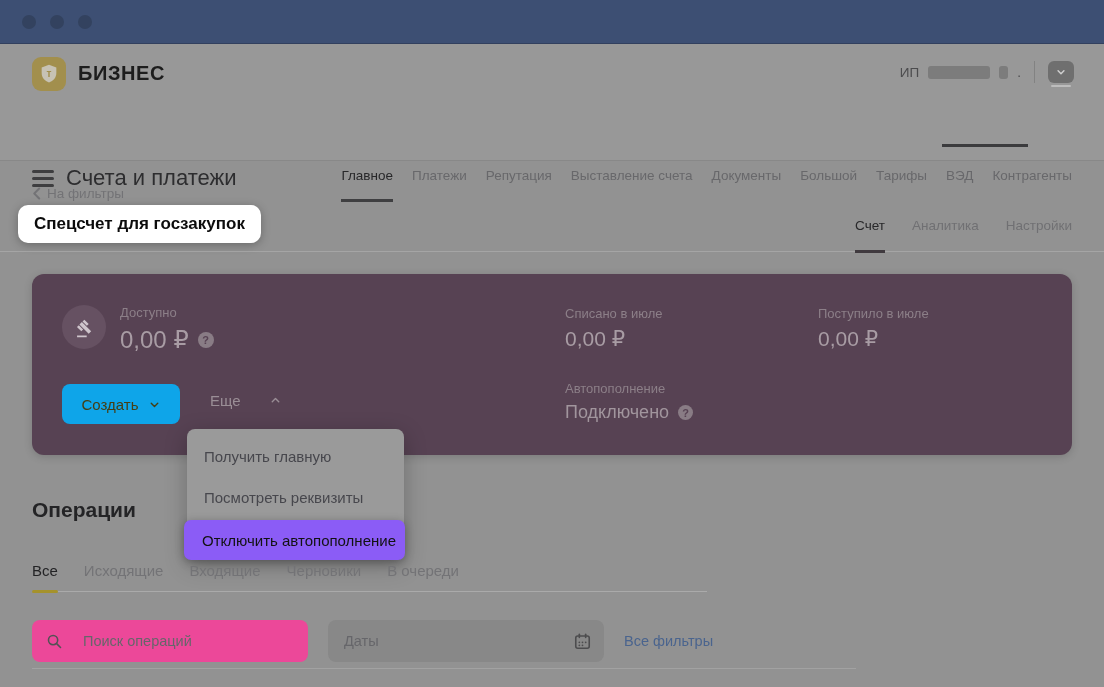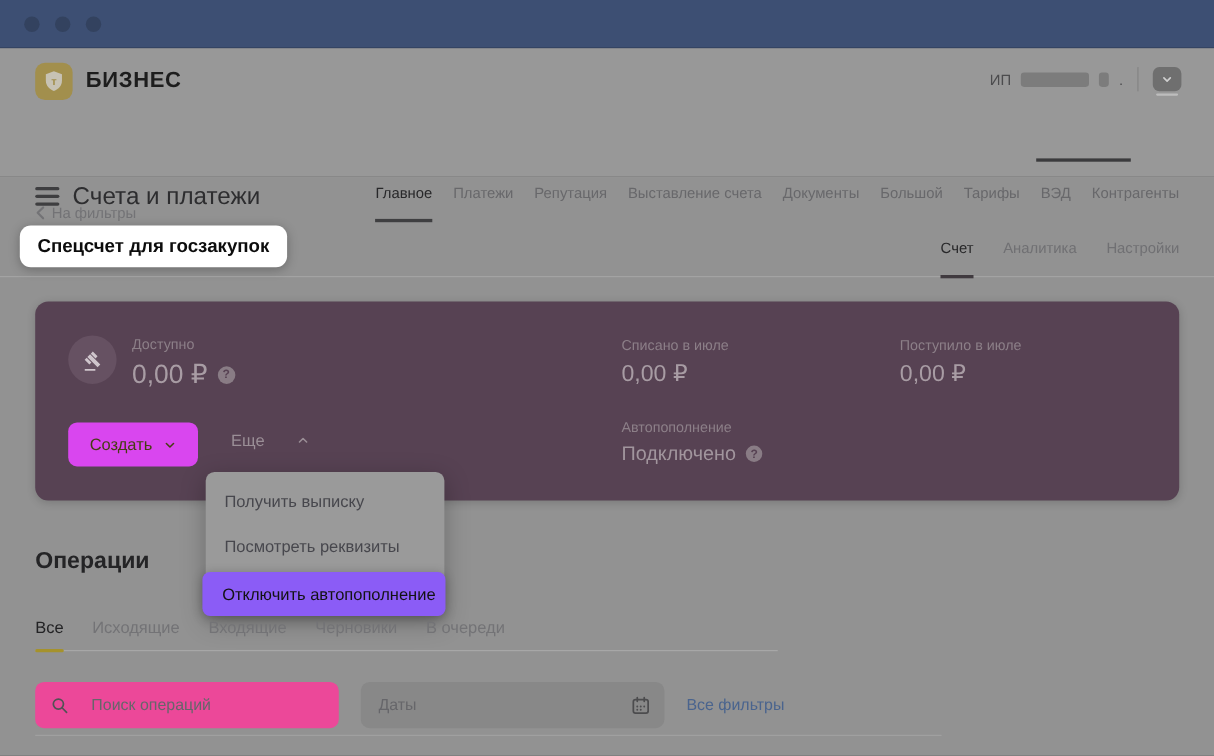--- a/index.html
+++ b/index.html
@@ -60,21 +60,21 @@
     border-radius:12px; background:#574253; box-shadow:0 2px 8px rgba(0,0,0,.16); }
   .card-avatar { position:absolute; left:30px; top:31px; width:44px; height:44px;
     border-radius:50%; background:#665162; display:flex; align-items:center; justify-content:center; }
   .stat { position:absolute; }
   .stat .lab { font-size:13px; color:#8c7f88; margin-bottom:6px; }
   .stat .val { font-weight:500; color:#a89ca4; display:flex; align-items:center; }
   .qmark { display:inline-flex; width:16px; height:16px; border-radius:50%; background:#897c85;
     color:#574253; font-size:11px; font-weight:700; align-items:center; justify-content:center;
     margin-left:9px; cursor:pointer; }
   .btn-create { position:absolute; left:30px; top:110px; width:118px; height:40px;
-    border-radius:8px; background:#d946ef; border:none; cursor:pointer;
+    border-radius:8px; background:#0ea5e9; border:none; cursor:pointer;
     display:flex; align-items:center; justify-content:center; gap:9px; }
   .btn-create span { font-size:15px; color:#453e12; }
   .btn-more { position:absolute; left:178px; top:118px; display:flex; align-items:center;
     gap:28px; cursor:pointer; }
   .btn-more span { font-size:15px; color:#9a8e96; }
 
   
   .menu { position:absolute; left:187px; top:429px; width:217px; height:131px;
     border-radius:8px; background:#9a9a9a; box-shadow:0 6px 22px rgba(0,0,0,.25); padding-top:7px; }
   .menu-item { height:41px; line-height:41px; padding-left:17px; font-size:15px;
@@ -223,21 +223,21 @@
     <div class="stat" style="left:533px; top:107px;">
       <div class="lab">Автопополнение</div>
       <div class="val" style="font-size:18px; color:#a1959d;">
         <span>Подключено</span>
         <span class="qmark" style="width:15px;height:15px;">?</span>
       </div>
     </div>
   </div>
 
   <div class="menu">
-    <div class="menu-item">Получить выписку</div>
+    <div class="menu-item">Получить главную</div>
     <div class="menu-item">Посмотреть реквизиты</div>
   </div>
   <div class="menu-spot">
     <span>Отключить автопополнение</span>
   </div>
 
   <div class="ops-title">Операции</div>
 
   <div class="ops-tabs">
     <span class="active">Все</span>

